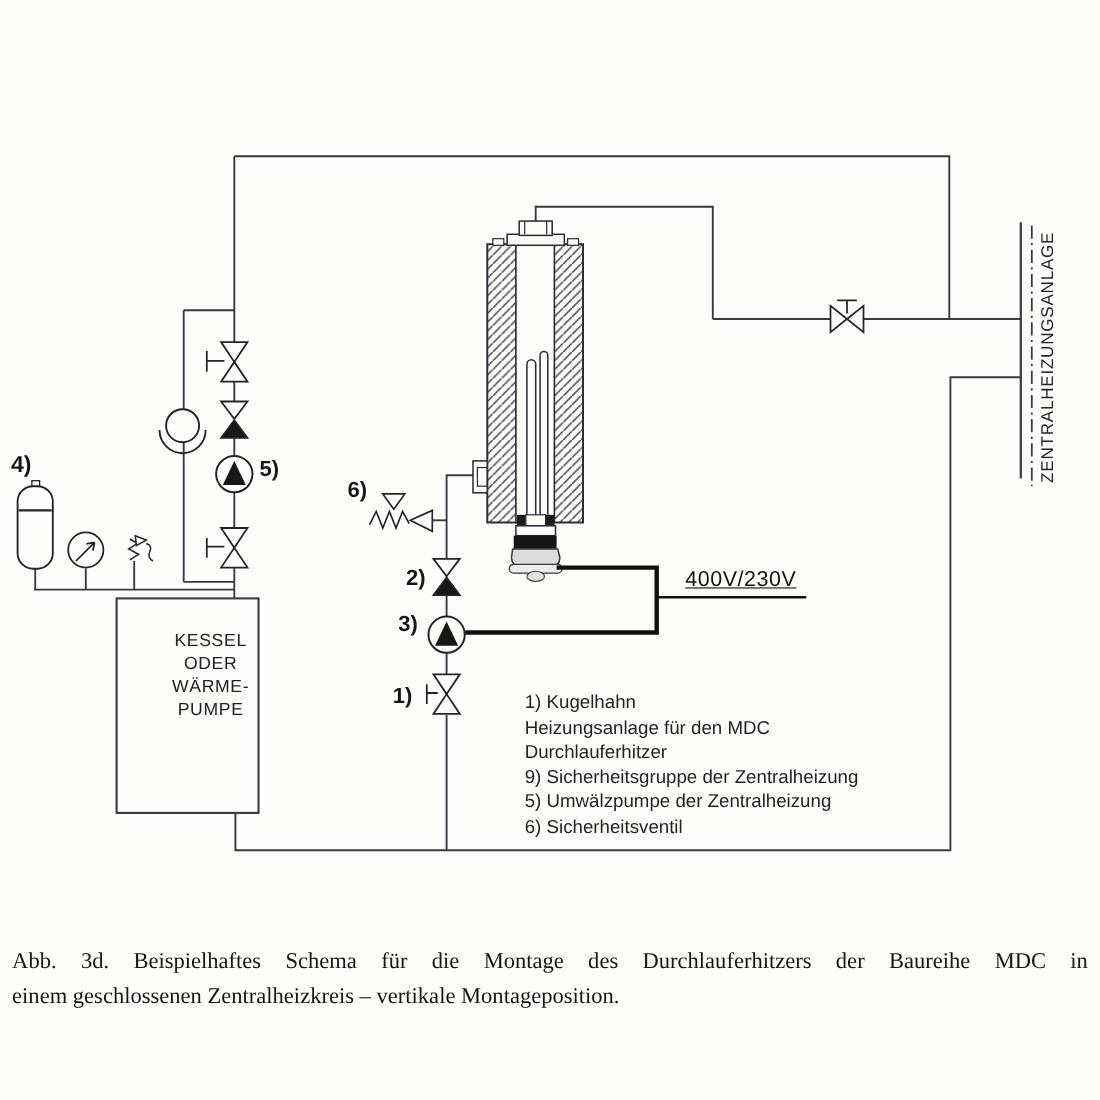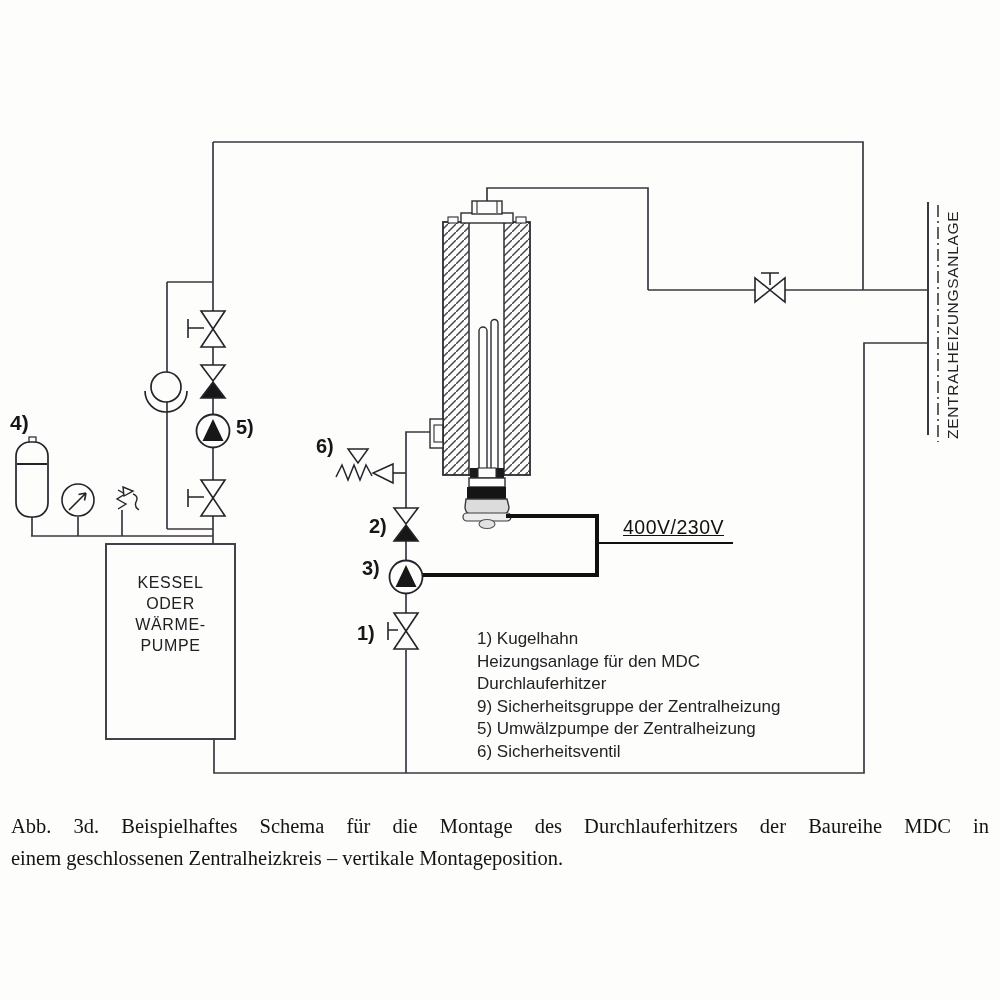--- a/index.html
+++ b/index.html
@@ -11,37 +11,37 @@
   .lbl{
     position:absolute;font-size:20px;font-weight:700;color:#17171a;
     font-family:"Liberation Sans",sans-serif;white-space:nowrap;
   }
   #voltage-label{
     position:absolute;left:623px;top:516px;font-size:19.5px;font-weight:400;
     letter-spacing:.5px;color:#111;white-space:nowrap;text-decoration:underline;
   }
   #boiler-text{
     position:absolute;left:106px;top:572px;width:129px;text-align:center;
-    font-size:16px;line-height:21px;letter-spacing:.6px;color:#202024;
+    font-size:16px;line-height:21px;letter-spacing:.6px;color:#202024;padding-left:21px;
   }
   #legend{
     position:absolute;left:477px;top:628px;width:360px;
     font-size:17px;line-height:22.6px;color:#232326;white-space:nowrap;
   }
   #wall-label{
     position:absolute;left:938px;top:204px;height:242px;width:30px;
     writing-mode:vertical-rl;transform:rotate(180deg);
     font-size:15.5px;letter-spacing:.7px;color:#232326;
     display:flex;align-items:center;justify-content:center;white-space:nowrap;
   }
   #caption{
     position:absolute;left:11px;top:810px;width:978px;
     font-family:"Liberation Serif",serif;font-size:20.5px;line-height:32px;color:#141414;
   }
-  #caption .j{text-align:justify;text-align-last:justify;}
+  #caption .j{text-align:justify;text-align-last:justify;margin-top:48px;}
 </style>
 </head>
 <body>
 
 <div id="stage">
 
   <svg id="schematic-svg" width="1000" height="1000" viewBox="0 0 1000 1000">
     <defs>
       <pattern id="hatch" patternUnits="userSpaceOnUse" width="8" height="8">
         <path d="M-2,10 L10,-2" stroke="#46414c" stroke-width="1.4" fill="none"></path>

